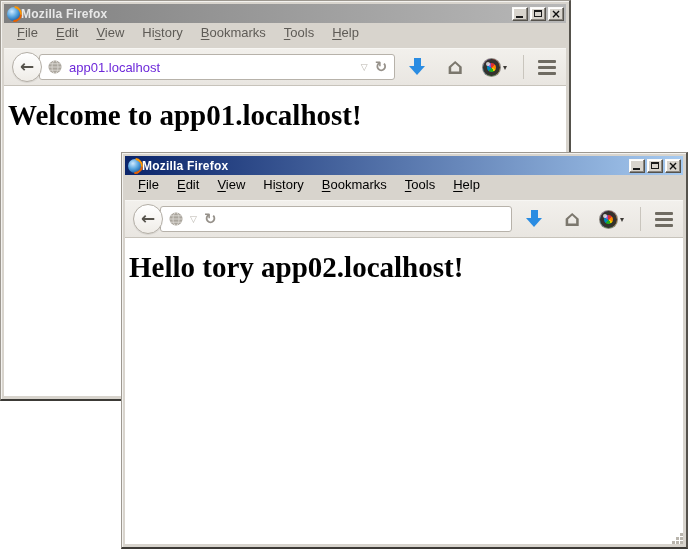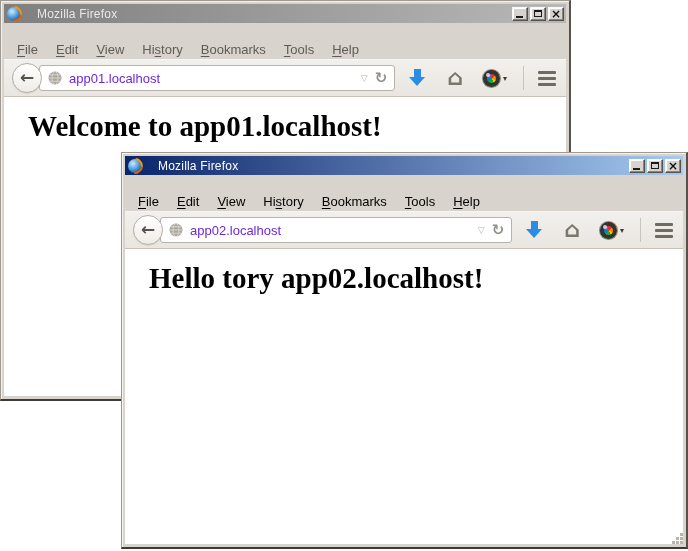--- a/index.html
+++ b/index.html
@@ -10,42 +10,42 @@
   
   .window { position:absolute; background:#d8d4cd; padding:3px;
             border:1px solid #9d9890; border-right:2px solid #55524c; border-bottom:2px solid #3c3a36;
             box-shadow: inset 1px 1px 0 #f3f2ef; display:flex; flex-direction:column; }
   .window.back  { left:0;   top:0;   width:571px; height:401px; z-index:1; }
   .window.front { left:121px; top:152px; width:567px; height:397px; z-index:2; }
 
   .titlebar { height:19px; display:flex; align-items:center; padding:0 2px 0 3px; flex:0 0 auto; }
   .window.active   .titlebar { background:linear-gradient(to right,#0a246a,#a6caf0); }
   .window.inactive .titlebar { background:linear-gradient(to right,#7f7f7f,#b8b8b8); }
-  .title { font-size:12px; font-weight:normal; letter-spacing:.2px; margin-left:16px; flex:1;
+  .title { font-size:12px; font-weight:bold; letter-spacing:.2px; margin-left:0; flex:1;
            white-space:nowrap; overflow:hidden; }
   .window.active .title   { color:#ffffff; }
   .window.inactive .title { color:#e8e8e8; }
 
   .ff-icon { position:relative; width:14px; height:14px; border-radius:50%; flex:0 0 auto;
              background:radial-gradient(circle at 35% 32%, #cfe9ff 0%, #5aa7e0 40%, #1b5fa8 75%, #123f74 100%); }
   .ff-icon::after { content:""; position:absolute; inset:-1px; border-radius:50%;
              border:2px solid transparent; border-bottom-color:#e66000; border-right-color:#ff9500;
              transform:rotate(-40deg); }
 
   .winbtns { display:flex; gap:2px; flex:0 0 auto; }
   .wbtn { width:16px; height:14px; background:#d8d4cd; position:relative;
           border:1px solid #55524c; border-top-color:#fbfaf8; border-left-color:#fbfaf8;
           box-shadow: inset -1px -1px 0 #8a867f, inset 1px 1px 0 #ffffff;
           display:flex; align-items:center; justify-content:center; cursor:default; }
   .glyph-min { position:absolute; left:3px; bottom:2px; width:7px; height:2px; background:#1a1a1a; }
   .glyph-max { width:8px; height:7px; border:1px solid #1a1a1a; border-top-width:2px; }
   .glyph-close { font-size:12px; font-weight:bold; color:#111; line-height:10px; font-family:"DejaVu Sans", sans-serif; }
 
   
-  .menubar { height:36px; background:#d8d4cd; display:flex; align-items:flex-end; padding-left:4px; flex:0 0 auto; }
+  .menubar { height:25px; background:#d8d4cd; display:flex; align-items:flex-start; padding-left:4px; flex:0 0 auto; }
   .menu-item { font-size:13px; padding:2px 9px; white-space:nowrap; }
   .window.active   .menu-item { color:#000000; }
   .window.inactive .menu-item { color:#5e5b56; }
   .menu-item u { text-underline-offset:2px; }
 
   
   .navbar { height:38px; background:linear-gradient(#f2f0ec,#e9e6e1);
             border-top:1px solid #f7f6f3; border-bottom:1px solid #c7c3bb;
             display:flex; align-items:center; padding:0 10px 0 8px; gap:0; flex:0 0 auto; }
   .backbtn { width:30px; height:30px; border-radius:50%; background:linear-gradient(#ffffff,#efece7);
@@ -77,21 +77,21 @@
   .addon-circle::after { content:""; position:absolute; left:3px; top:3px; width:4px; height:4px;
           border-radius:50%; background:rgba(255,255,255,.75); }
   .addon-caret { font-size:8px; color:#3c3a36; font-family:"DejaVu Sans", sans-serif; }
   .sep { width:1px; height:24px; background:#c9c5bd; margin:0 10px 0 6px; }
   .hamburger { display:flex; flex-direction:column; gap:3px; margin-left:4px; }
   .hamburger i { display:block; width:18px; height:3px; background:#6f6b62; border-radius:1px; }
 
   
   .content { flex:1 1 auto; background:#ffffff; overflow:hidden; position:relative; }
   .content h1 { font-family:"Liberation Serif", serif; font-weight:bold; font-size:29px;
-                color:#000; margin:13px 0 0 24px; white-space:nowrap; }
+                color:#000; margin:13px 0 0 4px; white-space:nowrap; }
 
   .grip { position:absolute; right:3px; bottom:3px; width:12px; height:12px; }
   .grip::after { content:""; position:absolute; right:0; bottom:0; width:3px; height:3px; background:#b9b5ad;
                  box-shadow:-4px 0 0 #b9b5ad, 0 -4px 0 #b9b5ad, -8px 0 0 #b9b5ad, 0 -8px 0 #b9b5ad, -4px -4px 0 #b9b5ad; }
 </style>
 </head>
 <body>
 
 <div class="desktop">
 
@@ -187,21 +187,20 @@
           <span class="back-glyph">←</span>
         </span>
       <span class="urlbar">
         <svg class="globe" width="14" height="14" viewBox="0 0 14 14">
             <circle cx="7" cy="7" r="6.5" fill="#aaa59d"></circle>
             <ellipse cx="7" cy="7" rx="3" ry="6.5" fill="none" stroke="#d8d5cf" stroke-width="1"></ellipse>
             <line x1="0.5" y1="7" x2="13.5" y2="7" stroke="#d8d5cf" stroke-width="1"></line>
             <line x1="1.5" y1="3.8" x2="12.5" y2="3.8" stroke="#d8d5cf" stroke-width="1"></line>
             <line x1="1.5" y1="10.2" x2="12.5" y2="10.2" stroke="#d8d5cf" stroke-width="1"></line>
           </svg>
-        <span class="url-text">app02.localhost</span>
         <span class="url-drop">▽</span>
         <span class="reload">↻</span>
       </span>
       <span class="tool dl">
           <span class="dl-stem"></span>
           <span class="dl-head"></span>
         </span>
       <span class="tool home">⌂</span>
       <span class="tool addon">
           <span class="addon-circle"></span>

